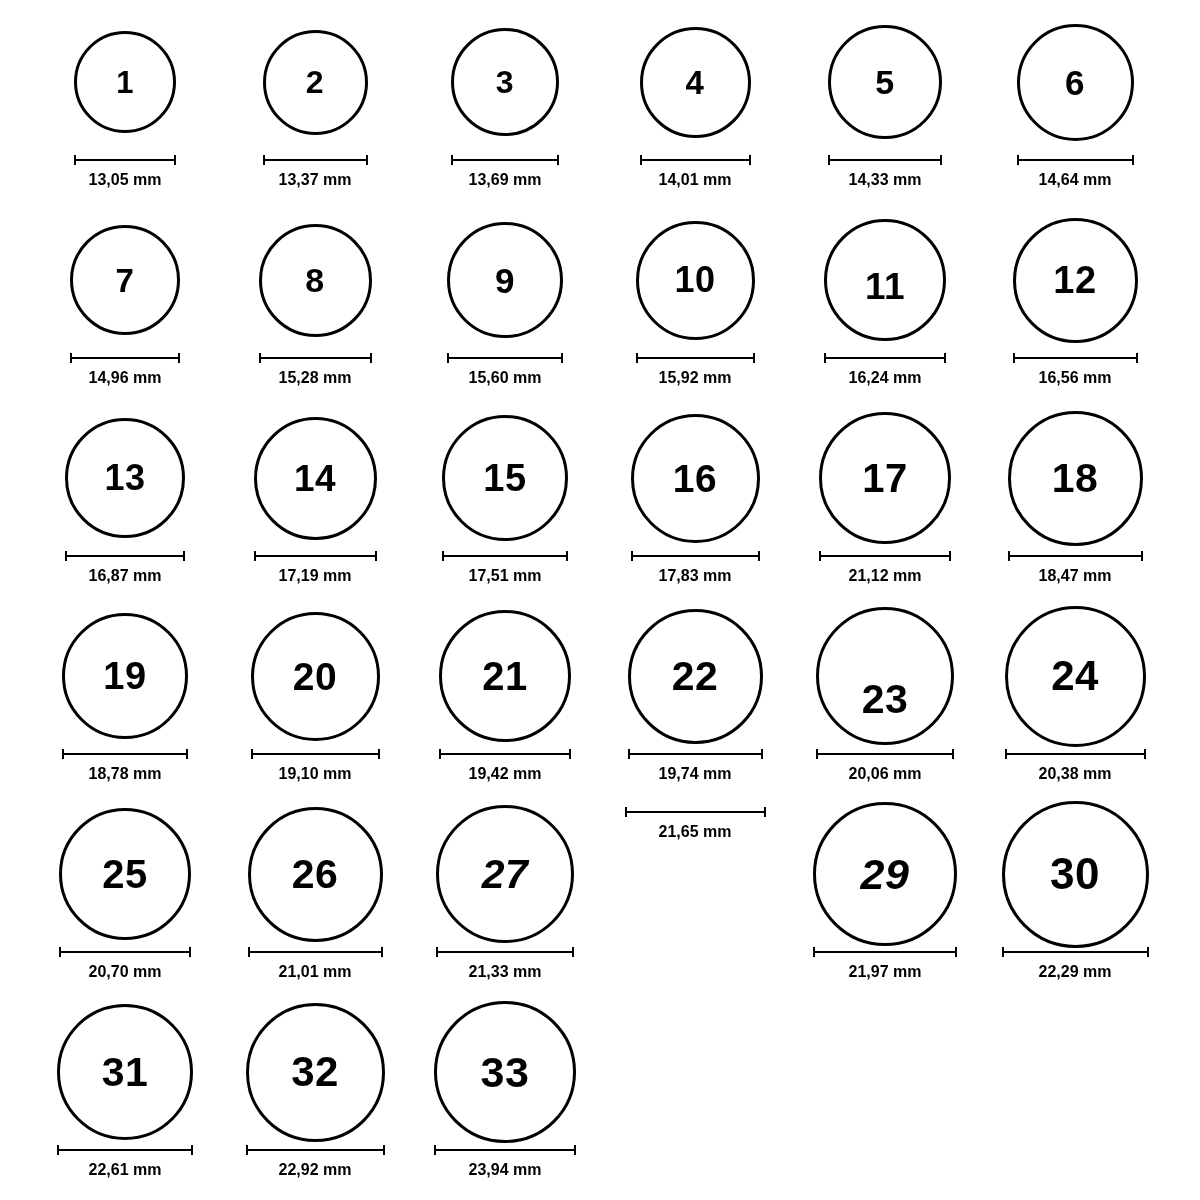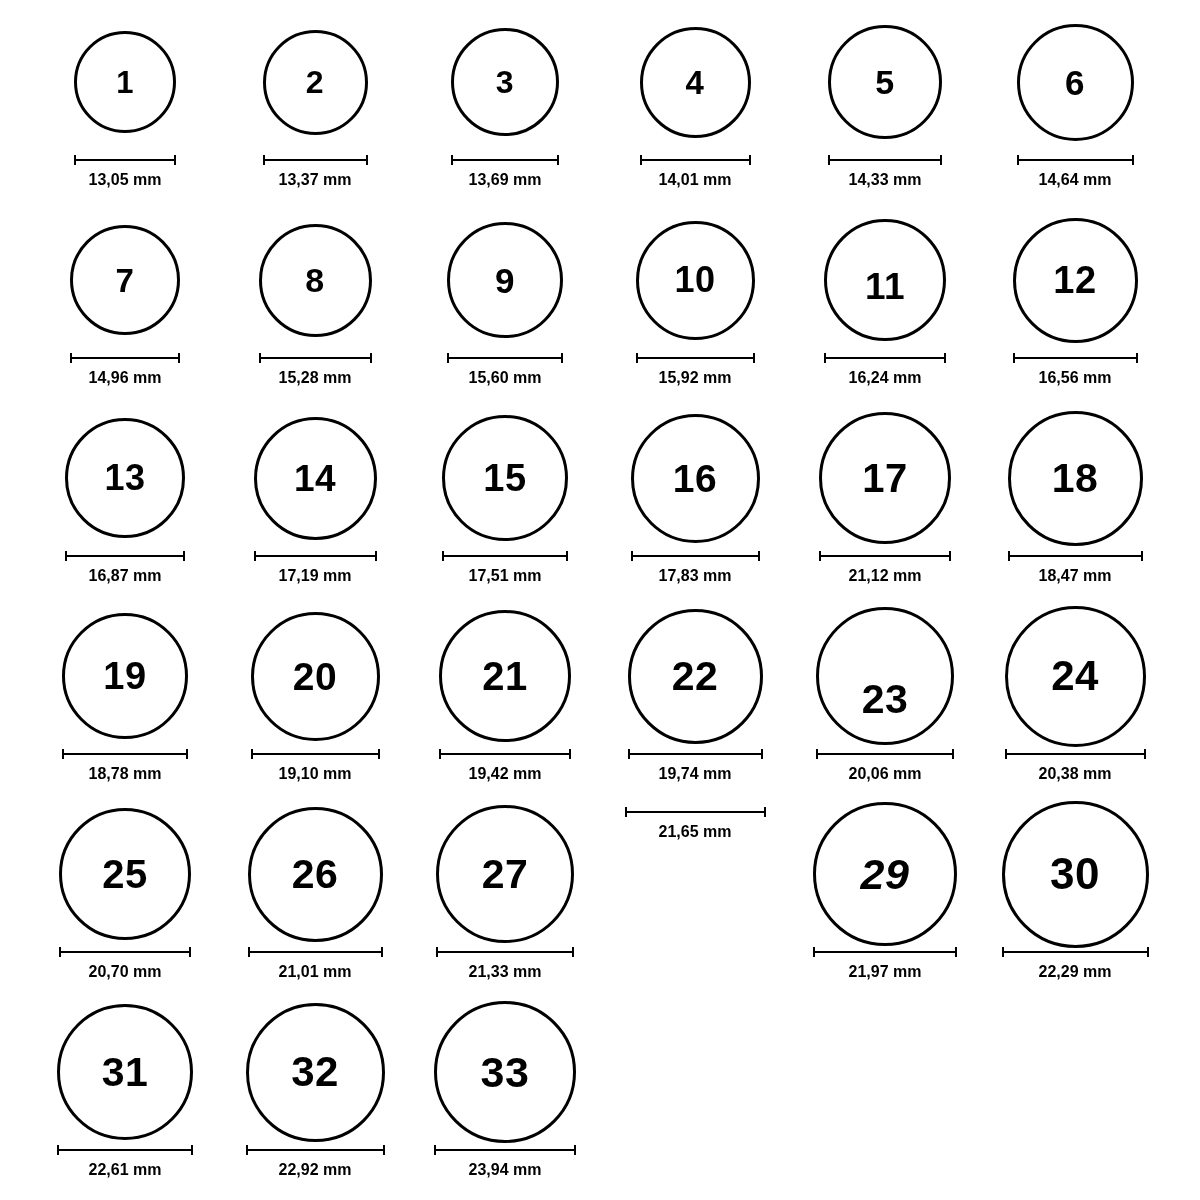--- a/index.html
+++ b/index.html
@@ -449,21 +449,21 @@
         </div>
         <div class="measure">
           <div class="measure-bar" style="width: 135px;">
             <div class="measure-line"></div>
           </div>
         </div>
         <div class="measure-label">21,01 mm</div>
       </div>
       <div class="size-cell">
         <div class="ring-wrap">
-          <div class="ring" style="width: 138px; height: 138px;">
+          <div class="ring" style="width: 138px; height: 138px; font-style: italic;">
             <span class="ring-number" style="font-size: 41px;">27</span>
           </div>
         </div>
         <div class="measure">
           <div class="measure-bar" style="width: 138px;">
             <div class="measure-line"></div>
           </div>
         </div>
         <div class="measure-label">21,33 mm</div>
       </div>

